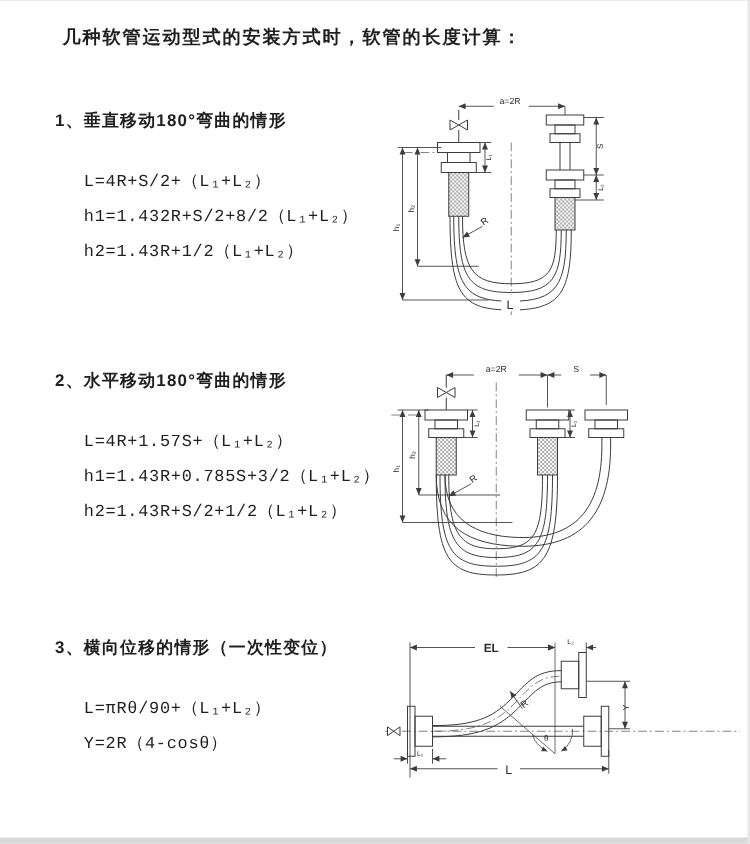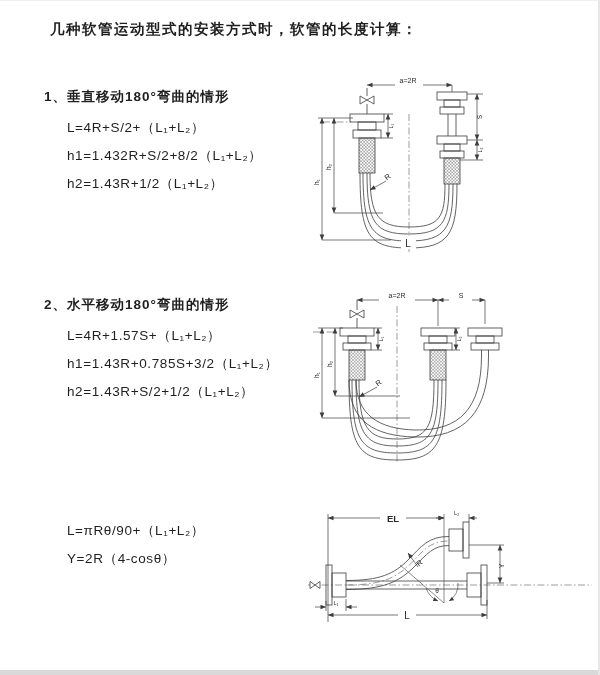--- a/index.html
+++ b/index.html
@@ -7,21 +7,21 @@
     width:600px;height:675px;position:relative;background:#ffffff;
     font-family:"Liberation Sans","DejaVu Sans",sans-serif;color:#1f1f1f;
     overflow:hidden;
   }
   .page-title{
     position:absolute;left:32px;top:20px;font-size:14.5px;font-weight:700;
     letter-spacing:1.5px;white-space:nowrap;margin-left:18px;
   }
   .section{position:absolute;left:44px;}
   .sec-heading{font-size:13.5px;font-weight:700;letter-spacing:1px;white-space:nowrap;}
-  .formulas{margin-top:8px;margin-left:23px;}
+  .formulas{margin-top:27px;margin-left:23px;font-family:Liberation Mono, monospace;}
   .formula{font-size:13.5px;line-height:28px;letter-spacing:0.6px;white-space:nowrap;}
   .diagram{position:absolute;}
   svg text{font-family:"Liberation Sans","DejaVu Sans",sans-serif;fill:#2a2a2a;stroke:none;}
   .scan-bottom{position:absolute;left:0;bottom:0;width:600px;height:5px;background:#d9d9d9;}
   .scan-right{position:absolute;right:0;top:0;width:2px;height:675px;background:#e7e7e7;}
   .scan-top{position:absolute;left:0;top:0;width:600px;height:1px;background:#eeeeee;}
 </style>
 </head>
 <body>
 
@@ -187,20 +187,21 @@
   <text x="92" y="17.5" font-size="7" text-anchor="middle">a=2R</text>
   <text x="156" y="17.5" font-size="7" text-anchor="middle">S</text>
   <text x="14" y="95" font-size="6.5" text-anchor="middle" transform="rotate(-90 14 95)">h₁</text>
   <text x="27" y="84" font-size="6.5" text-anchor="middle" transform="rotate(-90 27 84)">h₂</text>
   <text x="78" y="59" font-size="5.5" text-anchor="middle" transform="rotate(-90 78 59)">L₁</text>
   <text x="156" y="59" font-size="5.5" text-anchor="middle" transform="rotate(-90 156 59)">L₂</text>
   <text x="75" y="105" font-size="7.5" text-anchor="middle" transform="rotate(-35 75 105)">R</text>
 </svg>
 
 <div class="section" style="top:509px">
+  <div class="sec-heading">3、横向位移的情形（一次性变位）</div>
   <div class="formulas">
     <div class="formula">L=πRθ/90+（L₁+L₂）</div>
     <div class="formula">Y=2R（4-cosθ）</div>
   </div>
 </div>
 
 <svg class="diagram" style="left:300px;top:488px" width="300" height="165" viewBox="0 0 300 165">
   <g stroke="#3c3c3c" stroke-width="0.8" fill="none">
     <g stroke="#5a5a5a" stroke-width="0.6" stroke-dasharray="7 2.5 1.5 2.5">
       <path d="M8,97 H292"></path>

